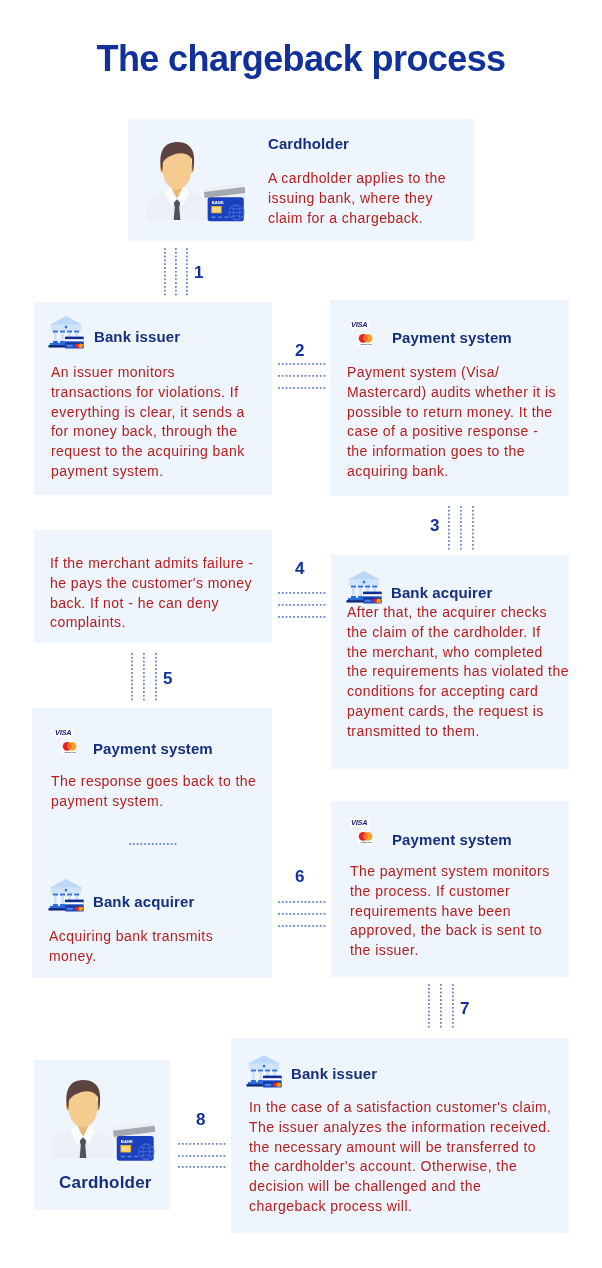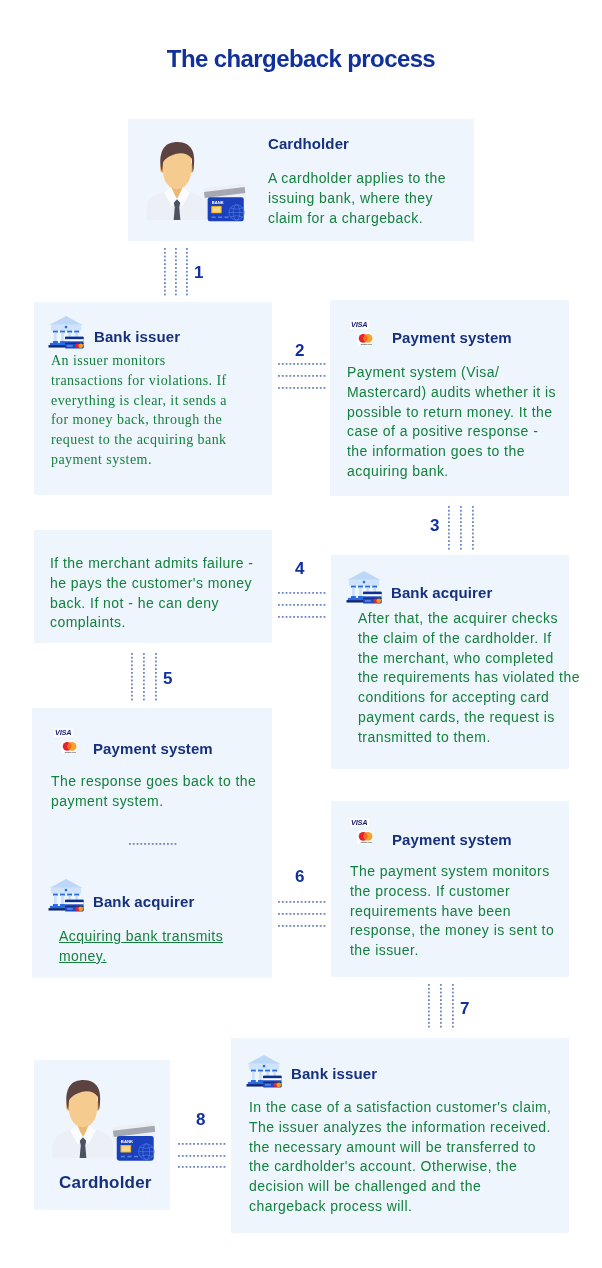--- a/index.html
+++ b/index.html
@@ -1,24 +1,24 @@
 <!DOCTYPE html>
 <html><head>
 <meta charset="utf-8">
 <style>
   html,body{margin:0;padding:0;}
   body{width:602px;height:1268px;background:#ffffff;
        font-family:"Liberation Sans",sans-serif;position:relative;overflow:hidden;}
   .page{position:absolute;left:0;top:0;width:602px;height:1268px;}
   .title{position:absolute;left:0;top:35px;width:602px;text-align:center;margin:0;
-         font-size:24px;font-weight:700;color:#10309a;letter-spacing:-0.6px;line-height:48px;}
+         font-size:36px;font-weight:700;color:#10309a;letter-spacing:-0.6px;line-height:48px;}
   .card{position:absolute;background:#eef5fd;border-radius:0;box-sizing:border-box;}
   .hd{position:absolute;font-size:15px;font-weight:700;color:#16307e;letter-spacing:0.1px;
       line-height:1;white-space:nowrap;}
-  .bd{position:absolute;font-size:14px;color:#15803d;line-height:19.8px;letter-spacing:0.45px;}
+  .bd{position:absolute;font-size:14px;color:#b91c1c;line-height:19.8px;letter-spacing:0.45px;}
   .bd > span{display:block;white-space:nowrap;}
   .bigname{position:absolute;font-size:17px;font-weight:700;color:#16307e;line-height:1;
            white-space:nowrap;letter-spacing:0.2px;}
   .num{position:absolute;font-size:17px;font-weight:700;color:#12309f;line-height:1;}
   .ico{position:absolute;}
   svg{display:block;overflow:visible;}
 </style>
 </head>
 <body>
 
@@ -162,21 +162,21 @@
           <rect x="19" y="23" width="19.5" height="12.3" rx="0.8" fill="#1b4bc3"></rect>
           <rect x="19" y="23" width="19.5" height="2.6" fill="#0d2f8f"></rect>
           <rect x="19" y="25.6" width="19.5" height="2.2" fill="#ffffff"></rect>
           <rect x="19" y="29.5" width="19.5" height="1.1" fill="#0d2f8f"></rect>
           <rect x="21" y="31.6" width="6.2" height="2" fill="#5b84e0"></rect>
           <circle cx="32.3" cy="32.5" r="2.5" fill="#eb2227"></circle>
           <circle cx="35.6" cy="32.5" r="2.5" fill="#f79e1b"></circle>
         </svg>
     </div>
     <div class="hd" style="left:60px;top:27px;">Bank issuer</div>
-    <div class="bd" style="left:17px;top:49px;width:202px;font-family:Liberation Serif, serif;">
+    <div class="bd" style="left:17px;top:61px;width:202px;">
         <span>An issuer monitors</span>
         <span>transactions for violations. If</span>
         <span>everything is clear, it sends a</span>
         <span>for money back, through the</span>
         <span>request to the acquiring bank</span>
         <span>payment system.</span>
       </div>
   </div>
 
   <div class="card" style="left:330px;top:300px;width:239px;height:196px;">
@@ -359,21 +359,21 @@
           <rect x="19" y="23" width="19.5" height="12.3" rx="0.8" fill="#1b4bc3"></rect>
           <rect x="19" y="23" width="19.5" height="2.6" fill="#0d2f8f"></rect>
           <rect x="19" y="25.6" width="19.5" height="2.2" fill="#ffffff"></rect>
           <rect x="19" y="29.5" width="19.5" height="1.1" fill="#0d2f8f"></rect>
           <rect x="21" y="31.6" width="6.2" height="2" fill="#5b84e0"></rect>
           <circle cx="32.3" cy="32.5" r="2.5" fill="#eb2227"></circle>
           <circle cx="35.6" cy="32.5" r="2.5" fill="#f79e1b"></circle>
         </svg>
     </div>
     <div class="hd" style="left:60px;top:30px;">Bank acquirer</div>
-    <div class="bd" style="left:16px;top:54px;width:212px;margin-left:11px;">
+    <div class="bd" style="left:16px;top:48px;width:212px;">
         <span>After that, the acquirer checks</span>
         <span>the claim of the cardholder. If</span>
         <span>the merchant, who completed</span>
         <span>the requirements has violated the</span>
         <span>conditions for accepting card</span>
         <span>payment cards, the request is</span>
         <span>transmitted to them.</span>
       </div>
   </div>
 
@@ -563,21 +563,21 @@
           <rect x="19" y="23" width="19.5" height="12.3" rx="0.8" fill="#1b4bc3"></rect>
           <rect x="19" y="23" width="19.5" height="2.6" fill="#0d2f8f"></rect>
           <rect x="19" y="25.6" width="19.5" height="2.2" fill="#ffffff"></rect>
           <rect x="19" y="29.5" width="19.5" height="1.1" fill="#0d2f8f"></rect>
           <rect x="21" y="31.6" width="6.2" height="2" fill="#5b84e0"></rect>
           <circle cx="32.3" cy="32.5" r="2.5" fill="#eb2227"></circle>
           <circle cx="35.6" cy="32.5" r="2.5" fill="#f79e1b"></circle>
         </svg>
     </div>
     <div class="hd" style="left:61px;top:186px;">Bank acquirer</div>
-    <div class="bd" style="left:27px;top:219px;width:208px;text-decoration:underline;">
+    <div class="bd" style="left:17px;top:219px;width:208px;">
         <span>Acquiring bank transmits</span>
         <span>money.</span>
       </div>
   </div>
 
   <div class="card" style="left:331px;top:801px;width:238px;height:176px;">
     <div class="ico" style="left:20px;top:17px;">
       <svg width="28" height="28" viewBox="0 0 34 34">
           <rect x="-1" y="0.5" width="23" height="10.5" fill="#fdfdfe"></rect>
           <rect x="7.5" y="15.5" width="17" height="16" fill="#fdfdfe"></rect>
@@ -586,21 +586,21 @@
           <circle cx="20.6" cy="22.3" r="5.4" fill="#f5a22b"></circle>
           <path d="M17.7 17.7 a5.4 5.4 0 0 0 0 9.2 a5.4 5.4 0 0 0 0 -9.2" fill="#f26b21"></path>
           <text x="11.8" y="30.6" font-family="Liberation Sans, sans-serif" font-size="2.5" font-weight="700" fill="#3a3a3a">mastercard</text>
         </svg>
     </div>
     <div class="hd" style="left:61px;top:31px;">Payment system</div>
     <div class="bd" style="left:19px;top:61px;width:210px;">
         <span>The payment system monitors</span>
         <span>the process. If customer</span>
         <span>requirements have been</span>
-        <span>response, the money is sent to</span>
+        <span>approved, the back is sent to</span>
         <span>the issuer.</span>
       </div>
   </div>
 
   <div>
     <div class="ico" style="left:278px;top:901px;">
         <svg width="47" height="1.8" viewBox="0 0 47 1.8">
           <g fill="#6b86c4">
             <rect x="0.0" y="0" width="1.8" height="1.8"></rect>
             <rect x="3.8" y="0" width="1.8" height="1.8"></rect>

